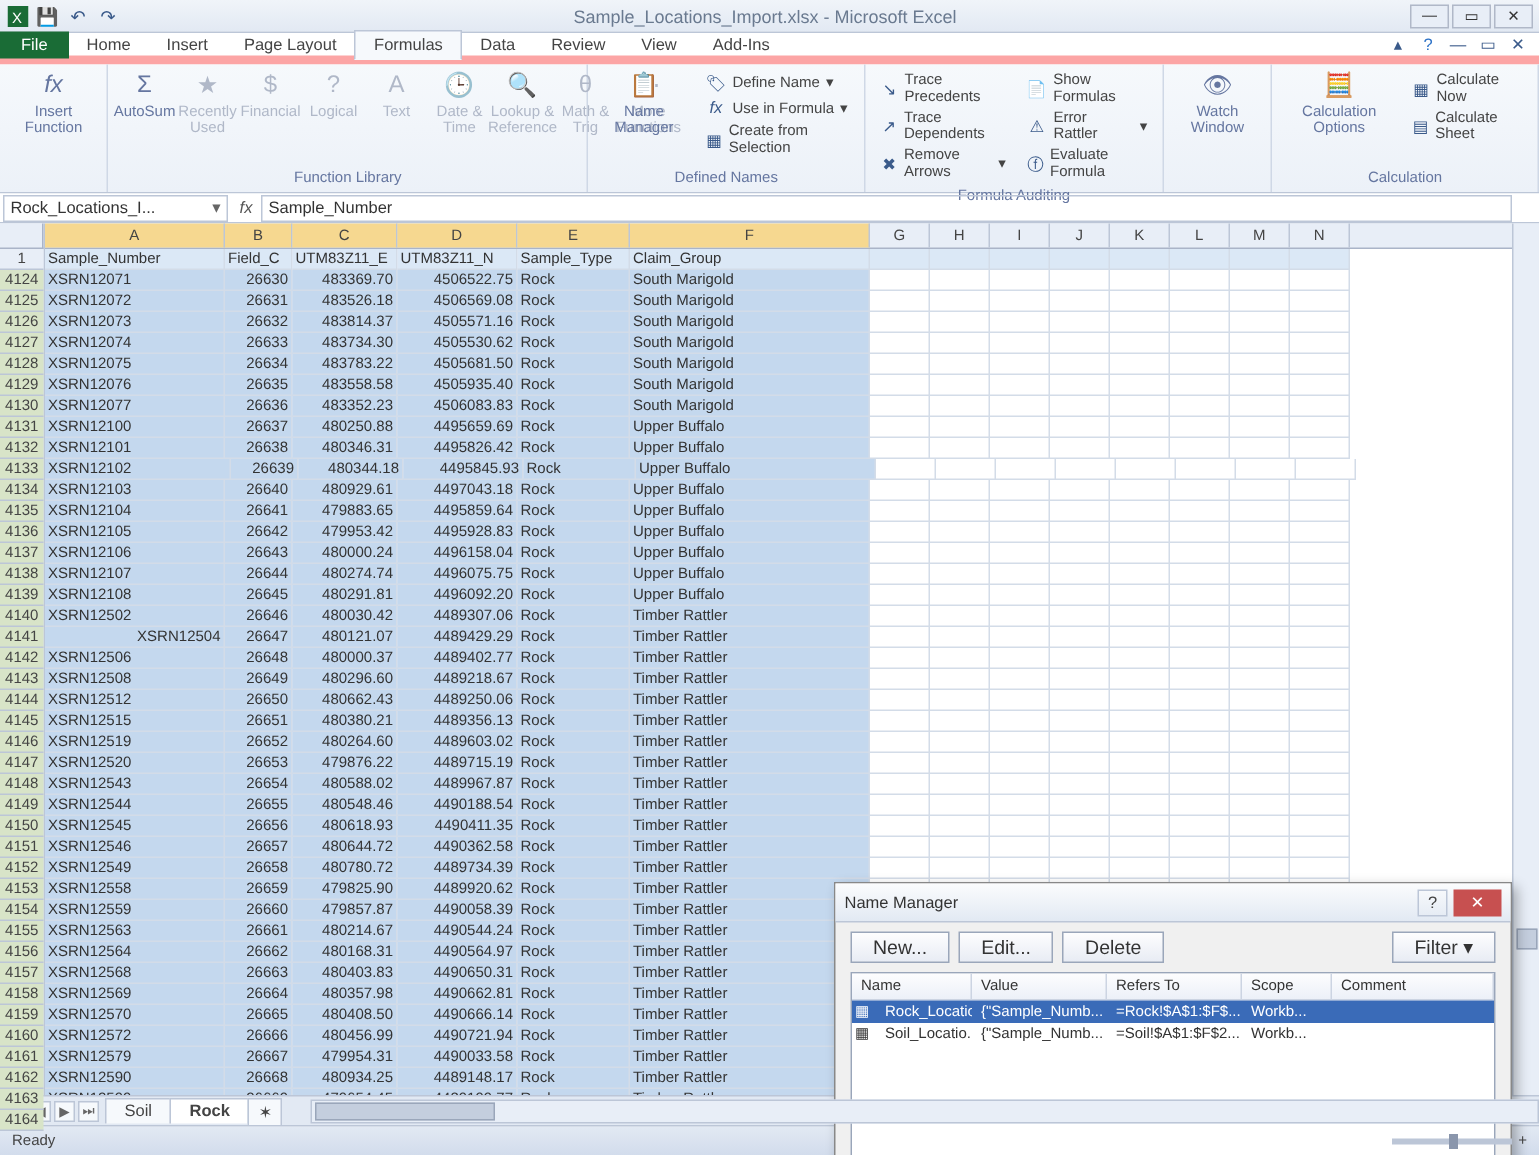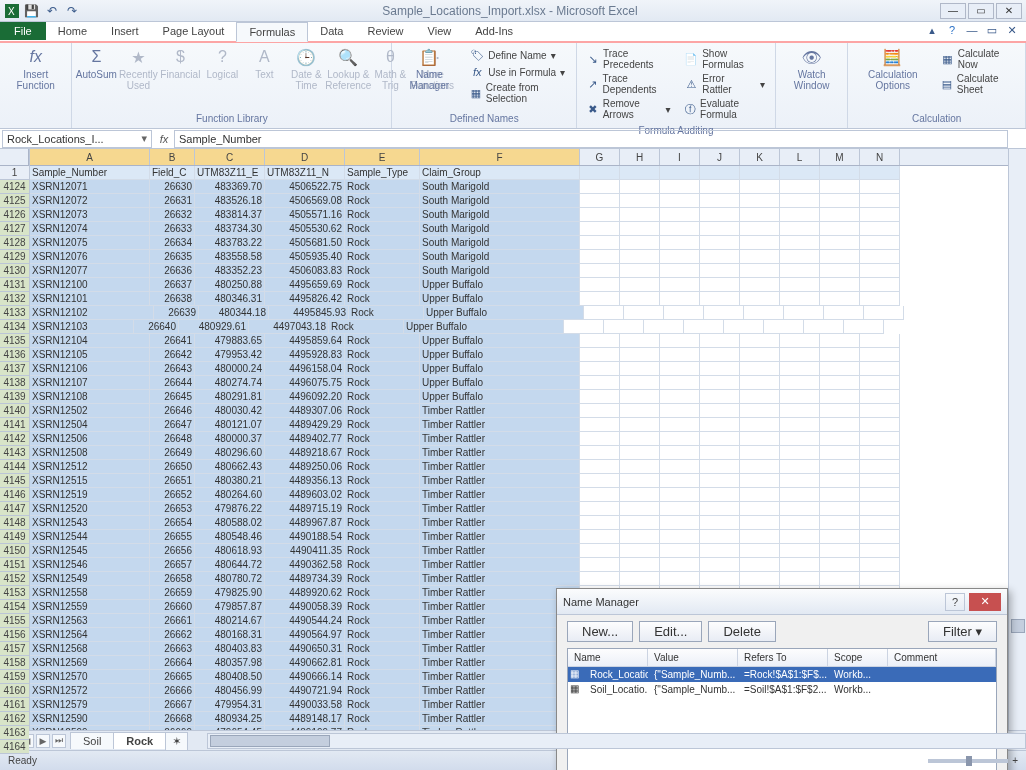--- a/index.html
+++ b/index.html
@@ -3,21 +3,21 @@
 <meta charset="utf-8">
 <style>
 * { margin:0; padding:0; box-sizing:border-box; font-family:"Segoe UI",Tahoma,sans-serif; }
 body { width:1026px; height:770px; background:#fff; overflow:hidden; font-size:11px; color:#333; }
 .titlebar { height:22px; background:linear-gradient(#f0f4f9,#e2e9f3); display:flex; align-items:center; border-bottom:1px solid #bcc6d7; }
 .qat { display:flex; align-items:center; padding:0 4px; gap:4px; }
 .qat-icon { width:16px; height:16px; display:flex; align-items:center; justify-content:center; font-size:12px; color:#3a5a8a; }
 .title-text { flex:1; text-align:center; color:#6a7a90; font-size:12px; }
 .winctrl { display:flex; gap:2px; padding:0 4px; }
 .winbtn { width:26px; height:16px; border:1px solid #b0b8c8; background:#e8eef7; display:flex; align-items:center; justify-content:center; font-size:10px; }
-.ribbon-tabs { height:21px; display:flex; align-items:flex-start; background:#fff; border-bottom:2px solid #fca5a5; }
+.ribbon-tabs { height:21px; display:flex; align-items:center; background:#fff; border-bottom:6px solid #fca5a5; }
 .file-tab { background:#1a6c36; color:#fff; padding:3px 14px; font-size:11px; }
 .rtab { padding:3px 12px; font-size:11px; color:#444; cursor:pointer; }
 .rtab.active { background:#f6f9fc; border:1px solid #bcc6d7; border-bottom:1px solid #f6f9fc; margin-bottom:-1px; }
 .help-icons { margin-left:auto; display:flex; gap:4px; padding:0 6px; }
 .help-icons span { width:16px; height:16px; display:flex; align-items:center; justify-content:center; color:#3a5a8a; }
 .ribbon { height:86px; background:linear-gradient(#f6f9fc,#ecf1f8); border-bottom:1px solid #bcc6d7; display:flex; }
 .rgroup { border-right:1px solid #cfd8e6; display:flex; flex-direction:column; padding:2px 4px; }
 .rgroup-body { flex:1; display:flex; align-items:flex-start; gap:2px; }
 .rgroup-label { text-align:center; font-size:10px; color:#6576a0; padding:2px 0; }
 .rbtn { display:flex; flex-direction:column; align-items:center; justify-content:flex-start; padding:2px 4px; min-width:40px; color:#6576a0; cursor:pointer; }
@@ -521,21 +521,21 @@
           <div class="cell" style="width: 40px;"></div>
           <div class="cell" style="width: 40px;"></div>
           <div class="cell" style="width: 40px;"></div>
           <div class="cell" style="width: 40px;"></div>
           <div class="cell" style="width: 40px;"></div>
           <div class="cell" style="width: 40px;"></div>
           <div class="cell" style="width: 40px;"></div>
           <div class="cell" style="width: 40px;"></div>
         </div>
         <div class="row selrow">
-          <div class="cell selarea" style="width: 104px;">XSRN12103</div>
+          <div class="cell selarea" style="width: 120px;">XSRN12103</div>
           <div class="cell selarea num" style="width: 45px;">26640</div>
           <div class="cell selarea num" style="width: 70px;">480929.61</div>
           <div class="cell selarea num" style="width: 80px;">4497043.18</div>
           <div class="cell selarea" style="width: 75px;">Rock</div>
           <div class="cell selarea" style="width: 160px;">Upper Buffalo</div>
           <div class="cell" style="width: 40px;"></div>
           <div class="cell" style="width: 40px;"></div>
           <div class="cell" style="width: 40px;"></div>
           <div class="cell" style="width: 40px;"></div>
           <div class="cell" style="width: 40px;"></div>
@@ -633,21 +633,21 @@
           <div class="cell" style="width: 40px;"></div>
           <div class="cell" style="width: 40px;"></div>
           <div class="cell" style="width: 40px;"></div>
           <div class="cell" style="width: 40px;"></div>
           <div class="cell" style="width: 40px;"></div>
           <div class="cell" style="width: 40px;"></div>
           <div class="cell" style="width: 40px;"></div>
           <div class="cell" style="width: 40px;"></div>
         </div>
         <div class="row selrow">
-          <div class="cell selarea" style="width: 120px;">XSRN12504</div>
+          <div class="cell selarea" style="width: 120px; text-align: right;">XSRN12504</div>
           <div class="cell selarea num" style="width: 45px;">26647</div>
           <div class="cell selarea num" style="width: 70px;">480121.07</div>
           <div class="cell selarea num" style="width: 80px;">4489429.29</div>
           <div class="cell selarea" style="width: 75px;">Rock</div>
           <div class="cell selarea" style="width: 160px;">Timber Rattler</div>
           <div class="cell" style="width: 40px;"></div>
           <div class="cell" style="width: 40px;"></div>
           <div class="cell" style="width: 40px;"></div>
           <div class="cell" style="width: 40px;"></div>
           <div class="cell" style="width: 40px;"></div>

